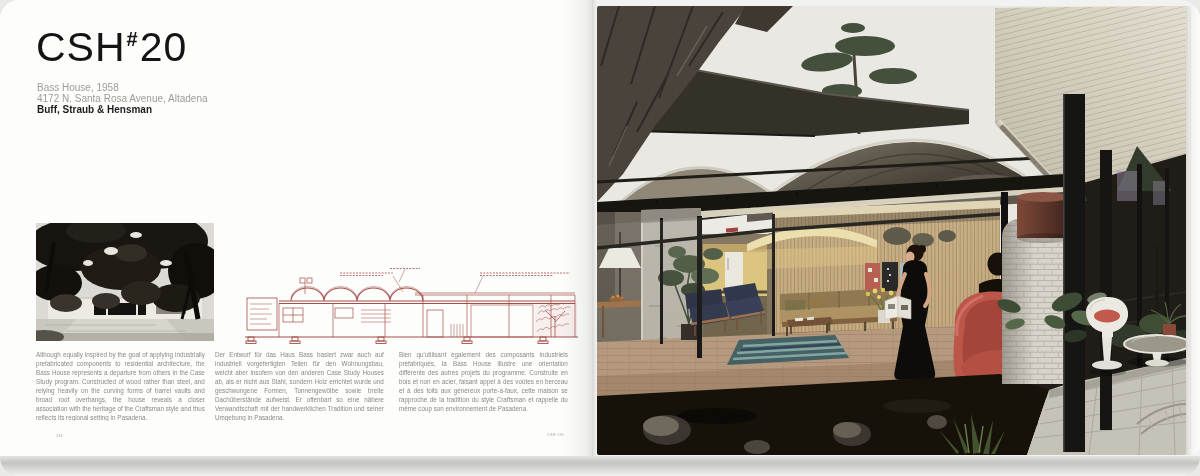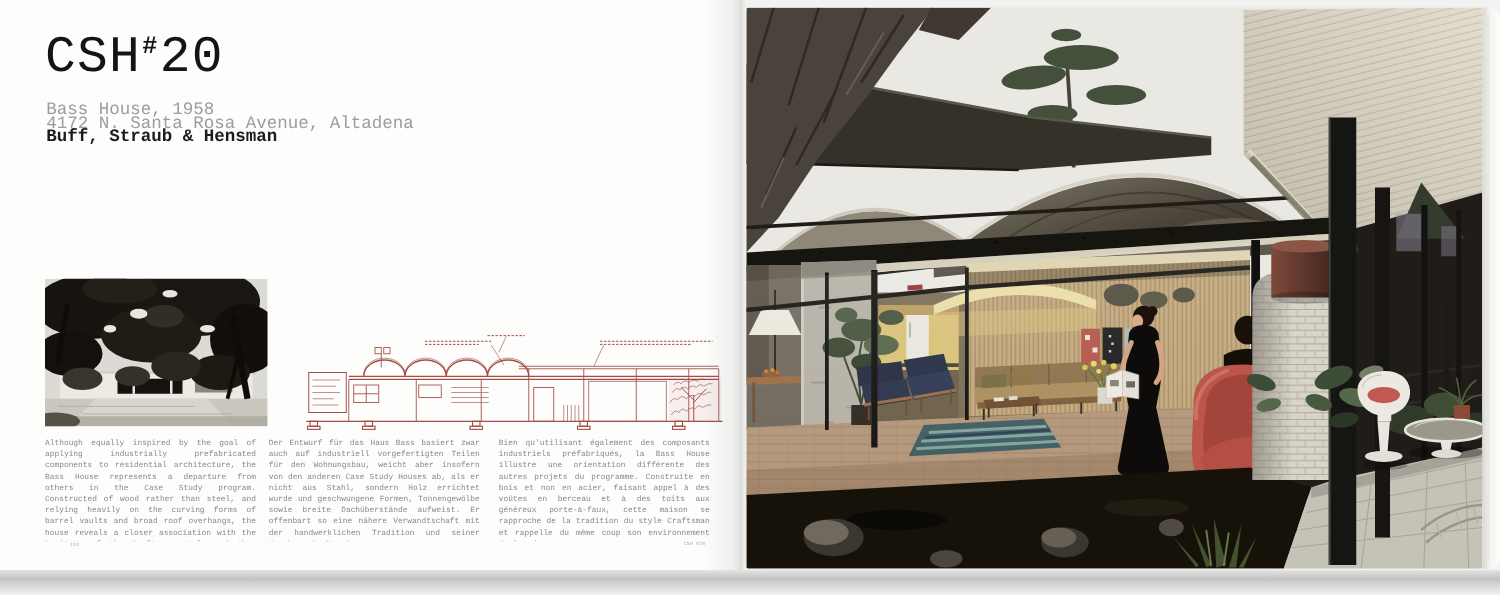--- a/index.html
+++ b/index.html
@@ -1,33 +1,33 @@
 <!DOCTYPE html>
 <html><head>
 <meta charset="utf-8">
 <style>
   html,body{margin:0;padding:0;background:#e9e9e7;}
   .canvas{position:relative;width:1200px;height:476px;background:#f2f2f0;overflow:hidden;
-          font-family:Liberation Mono, monospace;}
+          font-family:Liberation Sans, sans-serif;border-radius:19px;}
   .page-left{position:absolute;left:0;top:0;width:592px;height:458px;
       background:linear-gradient(90deg,#fdfdfc 0%,#fdfdfc 95%,#efefed 99%,#e2e2e0 100%);}
   .gutter{position:absolute;left:592px;top:0;width:5px;height:458px;
       background:linear-gradient(90deg,#d8d8d6,#f3f3f1);}
   .page-right{position:absolute;left:597px;top:6px;width:589px;height:449px;
       border-radius:2px;overflow:hidden;background:#e9e8e3;}
   .page-edge{position:absolute;left:1186px;top:6px;width:14px;height:449px;
       background:linear-gradient(90deg,#d9d8d4,#f5f4f1 45%,#fdfdfb);border-radius:0 9px 9px 0;}
   .page-edge:after{content:"";position:absolute;left:4px;top:6px;bottom:6px;width:1px;background:#e3e2de;}
   .bottom-shadow{position:absolute;left:0;top:456px;width:1200px;height:20px;
       background:linear-gradient(180deg,#e4e4e2 0%,#c3c3c1 35%,#d7d7d5 62%,#f1f1ef 100%);}
 
   .title{position:absolute;left:36px;top:27px;margin:0;font-size:41px;font-weight:500;
       letter-spacing:1px;color:#141414;line-height:1;}
   .title .hash{font-size:20px;position:relative;top:-15px;font-weight:600;margin:0 1px;}
-  .meta{position:absolute;left:37px;top:83px;font-size:14px;line-height:10.8px;}
+  .meta{position:absolute;left:37px;top:83px;font-size:10px;line-height:10.8px;}
   .meta-gray{color:#9c9c9a;}
   .meta-bold{color:#1c1c1c;font-weight:bold;}
 
   .bw{position:absolute;left:36px;top:223px;width:178px;height:118px;}
   .drawing{position:absolute;left:243px;top:264px;width:337px;height:84px;}
 
   .col{position:absolute;top:351px;width:170px;height:82px;overflow:hidden;}
   .col.c1{left:36px;} .col.c2{left:215px;} .col.c3{left:399px;}
   .coltext{width:268px;font-size:10px;line-height:1.42;transform:scale(0.63);
       transform-origin:0 0;color:#898987;text-align:justify;}

